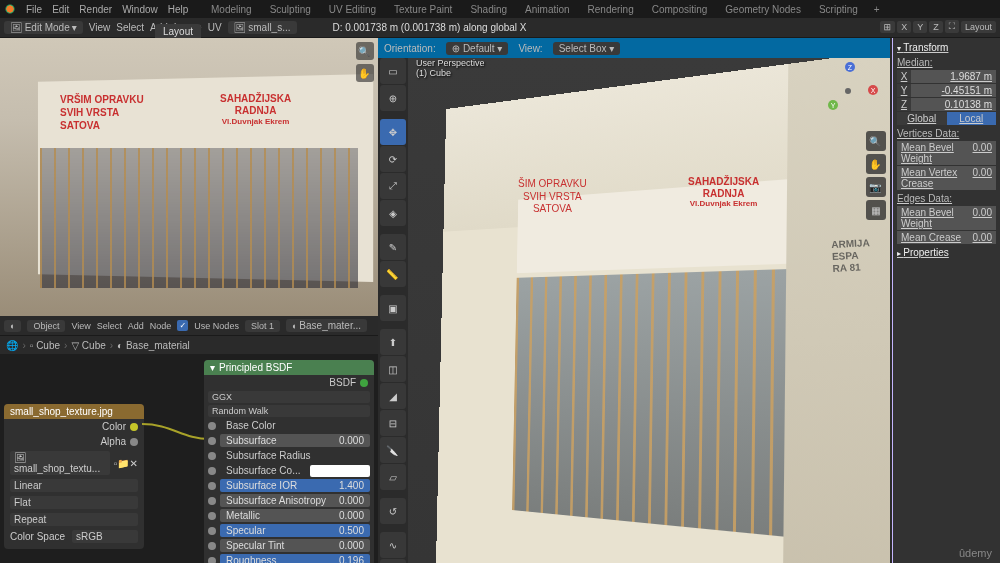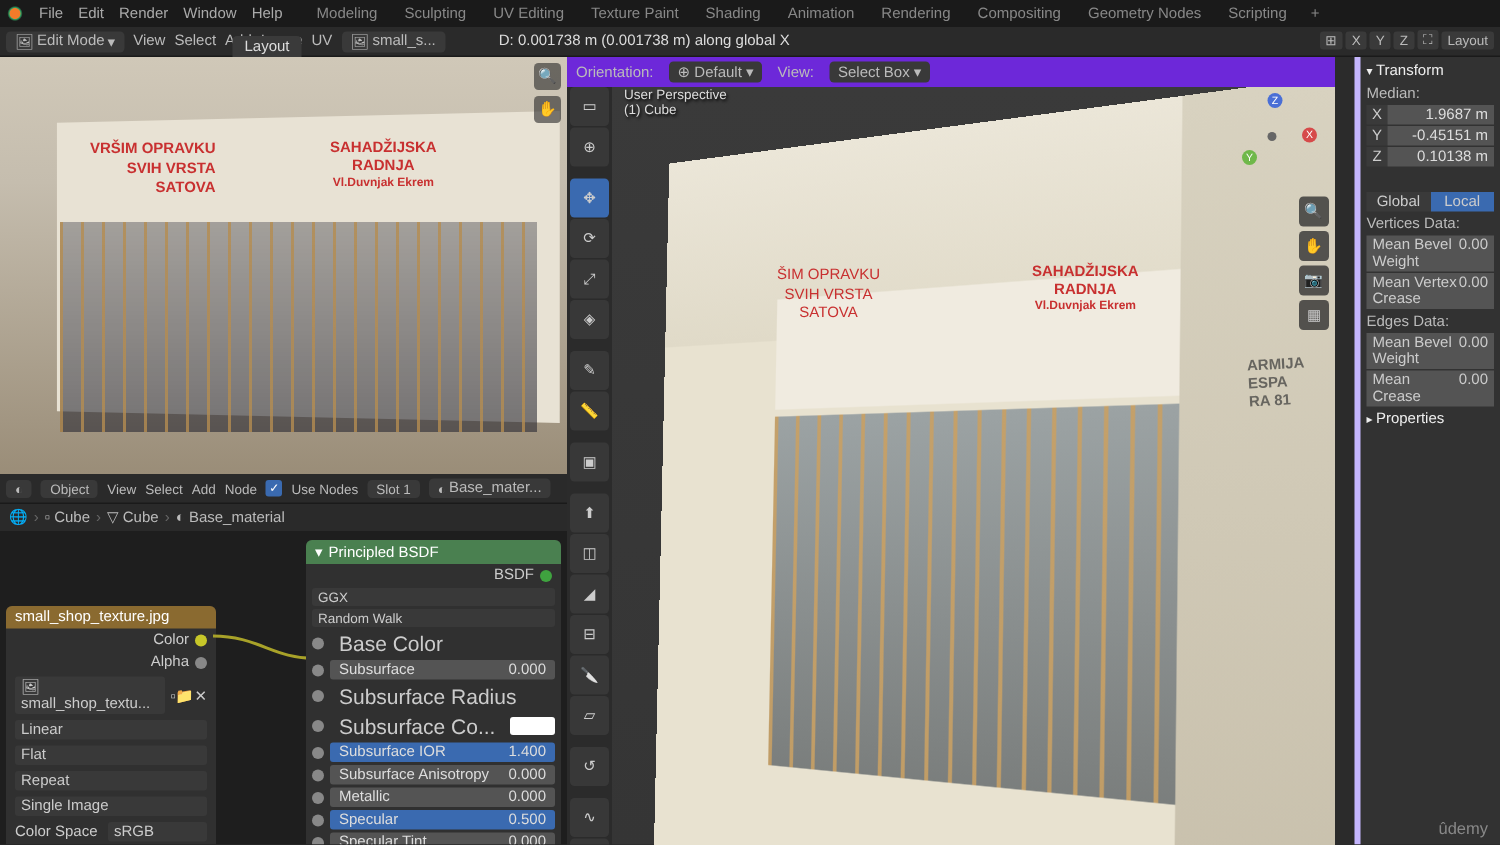--- a/index.html
+++ b/index.html
@@ -16,28 +16,28 @@
 .ws-tab.active { background: #3a3a3a; border-radius: 3px 3px 0 0; color: #ddd; margin-top: 44px; }
 .ws-plus { color: #888; padding: 0 6px; }
 
 
 .header-bar { height: 20px; background: #2a2a2a; display: flex; align-items: center; gap: 6px; padding: 0 4px; border-bottom: 1px solid #1a1a1a; }
 .hb-item { display: flex; align-items: center; gap: 2px; color: #bbb; cursor: pointer; }
 .hb-dropdown { background: #393939; padding: 1px 6px; border-radius: 3px; }
 .header-info { margin-left: 30px; color: #ddd; }
 
 
-.sub-header { position: absolute; top: 38px; left: 378px; right: 110px; height: 20px; background: #6d28d9; display: flex; align-items: center; gap: 10px; padding: 0 6px; color: #bbb; }
+.sub-header { position: absolute; top: 38px; left: 378px; right: 110px; height: 20px; background: #0369a1; display: flex; align-items: center; gap: 10px; padding: 0 6px; color: #bbb; }
 
 
 .left-col { position: absolute; top: 38px; left: 0; width: 378px; height: 525px; display: flex; flex-direction: column; }
 .tl-view { height: 278px; background: linear-gradient(180deg, #d0c8b8 0%, #c5bdae 30%, #9a8d78 100%); position: relative; overflow: hidden; }
 .shop-wall { position: absolute; top: 40px; left: 30px; right: 10px; height: 200px; background: #e8e2d4; transform: perspective(600px) rotateY(-8deg); }
 .sign-red { position: absolute; color: #c83030; font-weight: bold; font-family: serif; }
-.sign-left { top: 55px; left: 60px; font-size: 12px; line-height: 1.3; text-align: right; }
+.sign-left { top: 55px; left: 60px; font-size: 12px; line-height: 1.3; text-align: left; }
 .sign-right { top: 55px; left: 220px; font-size: 14px; line-height: 1.2; text-align: center; }
 .sign-sub { font-size: 8px; color: #c83030; }
 .shop-bars { position: absolute; top: 110px; left: 40px; right: 20px; height: 140px; background: repeating-linear-gradient(90deg, rgba(180,140,80,.8) 0 2px, transparent 2px 14px), linear-gradient(180deg, rgba(60,60,70,.4), rgba(40,40,50,.6)); }
 
 .tl-corner { position: absolute; top: 4px; right: 4px; display: flex; flex-direction: column; gap: 4px; }
 .corner-btn { width: 18px; height: 18px; background: rgba(40,40,40,.6); border-radius: 3px; display: flex; align-items: center; justify-content: center; color: #ddd; cursor: pointer; }
 
 
 .node-header { height: 20px; background: #2a2a2a; display: flex; align-items: center; gap: 6px; padding: 0 4px; border-bottom: 1px solid #1a1a1a; color: #bbb; }
 .node-header .hb-item { font-size: 9px; }
@@ -56,21 +56,21 @@
 
 
 .bsdf-node { position: absolute; top: 6px; left: 204px; width: 170px; background: #303030; border-radius: 4px; overflow: hidden; }
 .bsdf-head { background: #4a8050; padding: 2px 6px; color: #fff; display: flex; align-items: center; gap: 4px; }
 .bsdf-out { display: flex; justify-content: flex-end; padding: 2px 6px; align-items: center; gap: 4px; }
 .bsdf-row { display: flex; align-items: center; padding: 1px 4px; gap: 4px; }
 .bsdf-select { background: #393939; border-radius: 2px; padding: 1px 4px; flex: 1; font-size: 9px; color: #ccc; }
 .bsdf-input { display: flex; align-items: center; background: #545454; border-radius: 2px; padding: 1px 6px; flex: 1; font-size: 9px; color: #ddd; justify-content: space-between; }
 .bsdf-input.blue { background: #3a6ab0; }
 .bsdf-color { background: #fff; flex: 1; height: 12px; border-radius: 2px; }
-.bsdf-label { flex: 1; padding: 1px 6px; font-size: 14px; color: #ccc; }
+.bsdf-label { flex: 1; padding: 1px 6px; font-size: 10px; color: #ccc; }
 .sock-left { width: 8px; height: 8px; border-radius: 50%; background: #888; flex-shrink: 0; }
 
 
 .wire { position: absolute; top: 65px; left: 142px; width: 68px; height: 30px; }
 
 
 .toolbar { position: absolute; top: 58px; left: 380px; width: 26px; display: flex; flex-direction: column; gap: 1px; }
 .tool-btn { width: 26px; height: 26px; background: #383838; border-radius: 3px; display: flex; align-items: center; justify-content: center; color: #ccc; cursor: pointer; }
 .tool-btn.active { background: #3a6ab0; }
 .tool-gap { height: 6px; }
@@ -88,29 +88,29 @@
 .vp-overlay-text { position: absolute; top: 0px; left: 8px; color: #ddd; text-shadow: 1px 1px 2px #000; }
 .vp-overlay-text div { font-size: 9px; }
 
 
 .vp-nav { position: absolute; top: 58px; right: 112px; width: 24px; display: flex; flex-direction: column; gap: 3px; align-items: center; }
 .vn-btn { width: 20px; height: 20px; background: rgba(50,50,50,.8); border-radius: 3px; display: flex; align-items: center; justify-content: center; color: #ccc; cursor: pointer; }
 .gizmo { width: 60px; height: 60px; position: absolute; top: 60px; right: 120px; }
 .gizmo-ball { width: 10px; height: 10px; border-radius: 50%; position: absolute; font-size: 7px; display: flex; align-items: center; justify-content: center; color: #fff; }
 
 
-.right-panel { position: absolute; top: 38px; right: 0; width: 97px; bottom: 0; background: #323232; border-left: 4px solid #c4b5fd; }
+.right-panel { position: absolute; top: 38px; right: 0; width: 108px; bottom: 0; background: #323232; border-left: 1px solid #c4b5fd; text-decoration: underline; }
 .rp-section { padding: 2px 4px; }
 .rp-title { color: #eee; padding: 2px 0; cursor: pointer; }
 .rp-title::before { content: "▾ "; font-size: 8px; }
 .rp-title.collapsed::before { content: "▸ "; }
 .rp-row { display: flex; align-items: center; margin: 1px 0; }
 .rp-label { width: 14px; text-align: center; background: #3a3a3a; padding: 1px 0; color: #ccc; }
 .rp-val { flex: 1; background: #545454; padding: 1px 4px; text-align: right; color: #ddd; }
-.rp-btn { flex: 1; background: #3a3a3a; padding: 1px 0; text-align: center; color: #ccc; cursor: pointer; margin-top: 16px; }
+.rp-btn { flex: 1; background: #3a3a3a; padding: 1px 0; text-align: center; color: #ccc; cursor: pointer; }
 .rp-btn.active { background: #3a6ab0; }
 .rp-sub { color: #bbb; padding: 2px 0 1px; font-size: 10px; }
 .rp-wide { display: flex; background: #545454; padding: 1px 4px; justify-content: space-between; color: #ccc; margin: 1px 0; }
 
 
 .top-right { position: absolute; top: 20px; right: 4px; display: flex; gap: 2px; align-items: center; }
 .tr-pill { background: #3a3a3a; padding: 1px 4px; border-radius: 2px; color: #bbb; cursor: pointer; font-size: 9px; }
 
 .udemy { position: absolute; bottom: 4px; right: 8px; color: #888; font-size: 11px; }
 
@@ -232,23 +232,20 @@
       <div class="img-node-row">
           <span class="img-select">Linear</span>
         </div>
       <div class="img-node-row">
           <span class="img-select">Flat</span>
         </div>
       <div class="img-node-row">
           <span class="img-select">Repeat</span>
         </div>
       <div class="img-node-row">
-          <span class="img-select">Single Image</span>
-        </div>
-      <div class="img-node-row">
           <span style="flex:1">Color Space</span>
           <span class="img-select">sRGB</span>
         </div>
       <div class="img-node-row"></div>
 
     </div>
 
     <svg class="wire">
         <path d="M0 5 C30 5 40 20 68 20" stroke="#a8a229" stroke-width="2" fill="none"></path>
       </svg>

